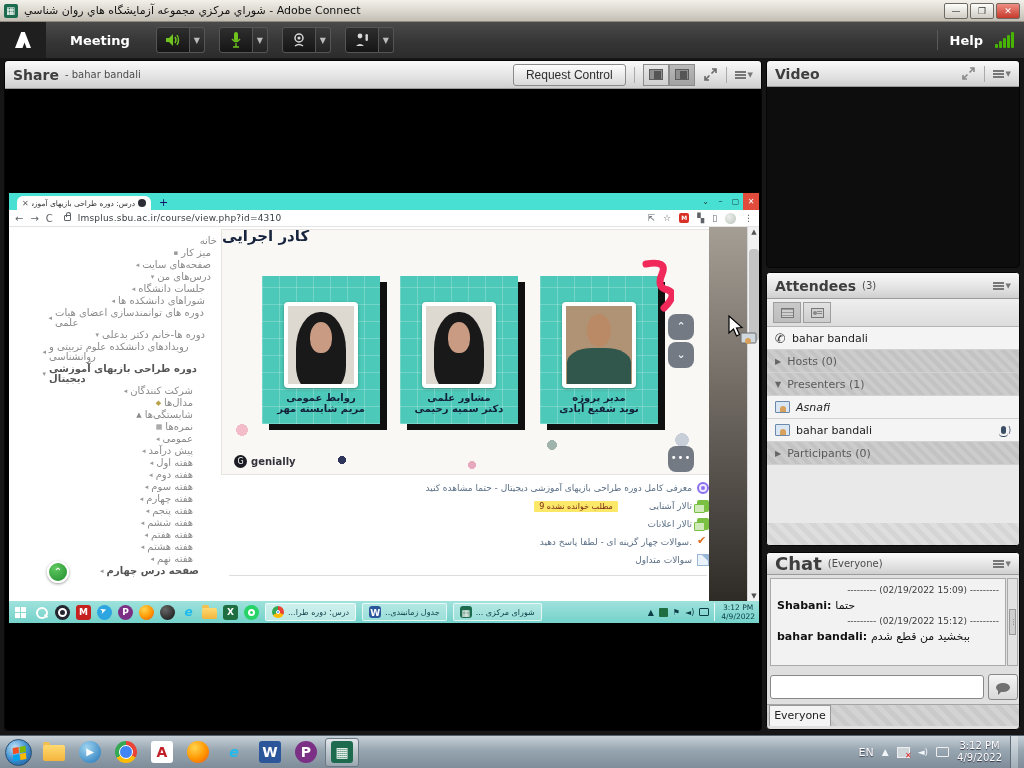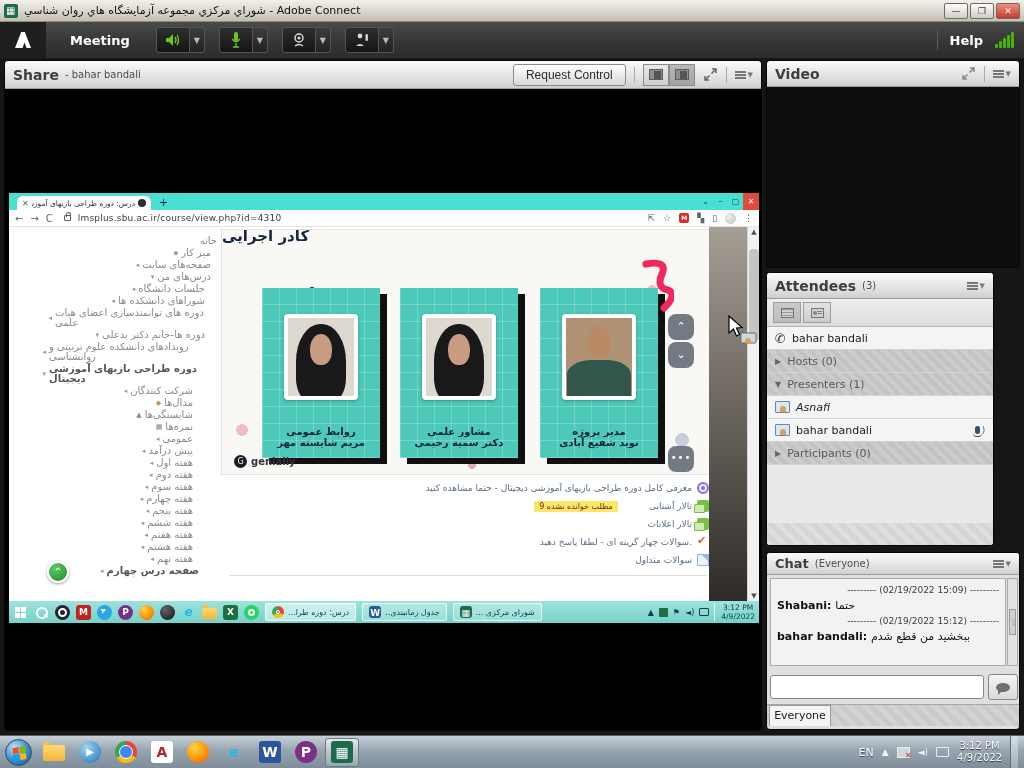--- a/index.html
+++ b/index.html
@@ -92,21 +92,21 @@
     background-image:
       radial-gradient(circle 6px at 20px 200px,#f3bcc9 97%,transparent),
       radial-gradient(circle 5px at 60px 120px,#a9dcd3 97%,transparent),
       radial-gradient(circle 4px at 120px 230px,#30355c 97%,transparent),
       radial-gradient(circle 7px at 460px 210px,#c9cfd8 97%,transparent),
       radial-gradient(circle 5px at 430px 60px,#f3bcc9 97%,transparent),
       radial-gradient(circle 4px at 250px 235px,#e6a9bd 97%,transparent),
       radial-gradient(circle 5px at 330px 215px,#9fb3ac 97%,transparent),
       radial-gradient(circle 3px at 90px 60px,#30355c 97%,transparent)}
   #gen-heading{position:absolute;left:0;top:-3px;width:100%;font-size:15px;font-weight:bold;color:#16243e}
-  .gcard{position:absolute;top:58px;width:118px;height:170px;background:#4cc9b8;box-shadow:7px 6px 0 #101010;
+  .gcard{position:absolute;top:46px;width:118px;height:148px;background:#4cc9b8;box-shadow:7px 6px 0 #101010;
     background-image:repeating-linear-gradient(0deg,rgba(255,255,255,.22) 0 1px,transparent 1px 17px),repeating-linear-gradient(90deg,rgba(255,255,255,.22) 0 1px,transparent 1px 17px)}
   .gphoto{position:absolute;left:50%;transform:translateX(-50%);top:26px;width:74px;height:86px;background:#fff;border-radius:4px;padding:4px;box-shadow:0 1px 3px rgba(0,0,0,.3)}
   .gphoto .ph{width:100%;height:100%;position:relative;overflow:hidden;background:#ddd8d0}
   .ph.woman::before{content:"";position:absolute;left:12%;top:8%;width:76%;height:100%;background:#191919;border-radius:48% 48% 30% 30%}
   .ph.woman::after{content:"";position:absolute;left:33%;top:20%;width:34%;height:40%;background:#c89b82;border-radius:50% 50% 45% 45%}
   .ph.man{background:#b09375}
   .ph.man::before{content:"";position:absolute;left:2%;bottom:0;width:96%;height:46%;background:#31574d;border-radius:40% 40% 0 0}
   .ph.man::after{content:"";position:absolute;left:32%;top:10%;width:36%;height:42%;background:#ba8a66;border-radius:50%}
   .gcap{position:absolute;left:0;bottom:10px;width:100%;text-align:center;color:#13203a;font-weight:bold}
   .gcap .role{font-size:10px}
@@ -186,21 +186,21 @@
   
   #share-cursor{position:absolute;left:722px;top:226px;pointer-events:none}
 
   
   #video-pod{left:766px;top:60px;width:254px;height:208px}
   .stripes{background:repeating-linear-gradient(45deg,#9a9a9a 0 5px,#8f8f8f 5px 10px)}
   #video-body{position:absolute;left:2px;top:26px;right:2px;bottom:2px}
   #start-webcam{position:absolute;left:50%;top:50%;transform:translate(-50%,-50%);background:linear-gradient(#4c4c4c,#1c1c1c);border:1px solid #000;border-radius:5px;color:#fff;font-size:13px;font-weight:bold;padding:7px 16px;box-shadow:0 1px 3px rgba(0,0,0,.5)}
 
   
-  #att-pod{left:766px;top:272px;width:228px;height:274px;background:#e9e9e9}
+  #att-pod{left:766px;top:272px;width:254px;height:274px;background:#e9e9e9}
   #att-toolbar{position:absolute;left:0;top:26px;width:100%;height:28px;background:linear-gradient(#efefef,#dcdcdc);border-bottom:1px solid #b5b5b5;display:flex;align-items:center;padding:0 6px;gap:2px}
   .view-btn{width:28px;height:21px;border:1px solid #9e9e9e;background:linear-gradient(#e2e2e2,#cdcdcd);display:flex;align-items:center;justify-content:center;gap:2px}
   .view-btn.sel{background:linear-gradient(#c9c9c9,#bdbdbd)}
   .vb-lines{width:13px;height:10px;border:1px solid #777;background:repeating-linear-gradient(#999 0 1px,transparent 1px 3px);background-color:#cfcfcf}
   .vb-card{width:13px;height:10px;border:1px solid #777;position:relative;background:#cfcfcf}
   .vb-card::before{content:"";position:absolute;left:1px;top:2px;width:4px;height:4px;border-radius:50%;background:#888}
   .vb-card::after{content:"";position:absolute;right:1px;top:2px;width:5px;height:1px;box-shadow:0 2px 0 #888;background:#888}
   #att-rows{position:absolute;left:0;top:54px;right:0;bottom:0}
   .att-row{height:23px;display:flex;align-items:center;gap:6px;padding:0 8px;background:#f4f4f4;border-bottom:1px solid #d2d2d2;font-size:11px;color:#222}
   .att-row .nm{font-size:11px}
@@ -693,21 +693,21 @@
             <span class="tri">▶</span>
             <span class="nm">Participants (0)</span>
           </div>
         </div>
       <div class="att-empty"></div>
     </div>
   </div>
 
   <div class="pod" id="chat-pod">
     <div class="pod-header">
-      <span class="pod-title" style="font-size:13px">Chat</span>
+      <span class="pod-title" style="font-size:18px">Chat</span>
       <span class="pod-sub">(Everyone)</span>
       <div class="pod-right">
         <div class="menu-ic">
             <span class="lines"></span>
             <span class="car">▼</span>
           </div>
       </div>
     </div>
     <div id="chat-msgs">
         <div class="chat-div">--------- (02/19/2022 15:09) ---------</div>

